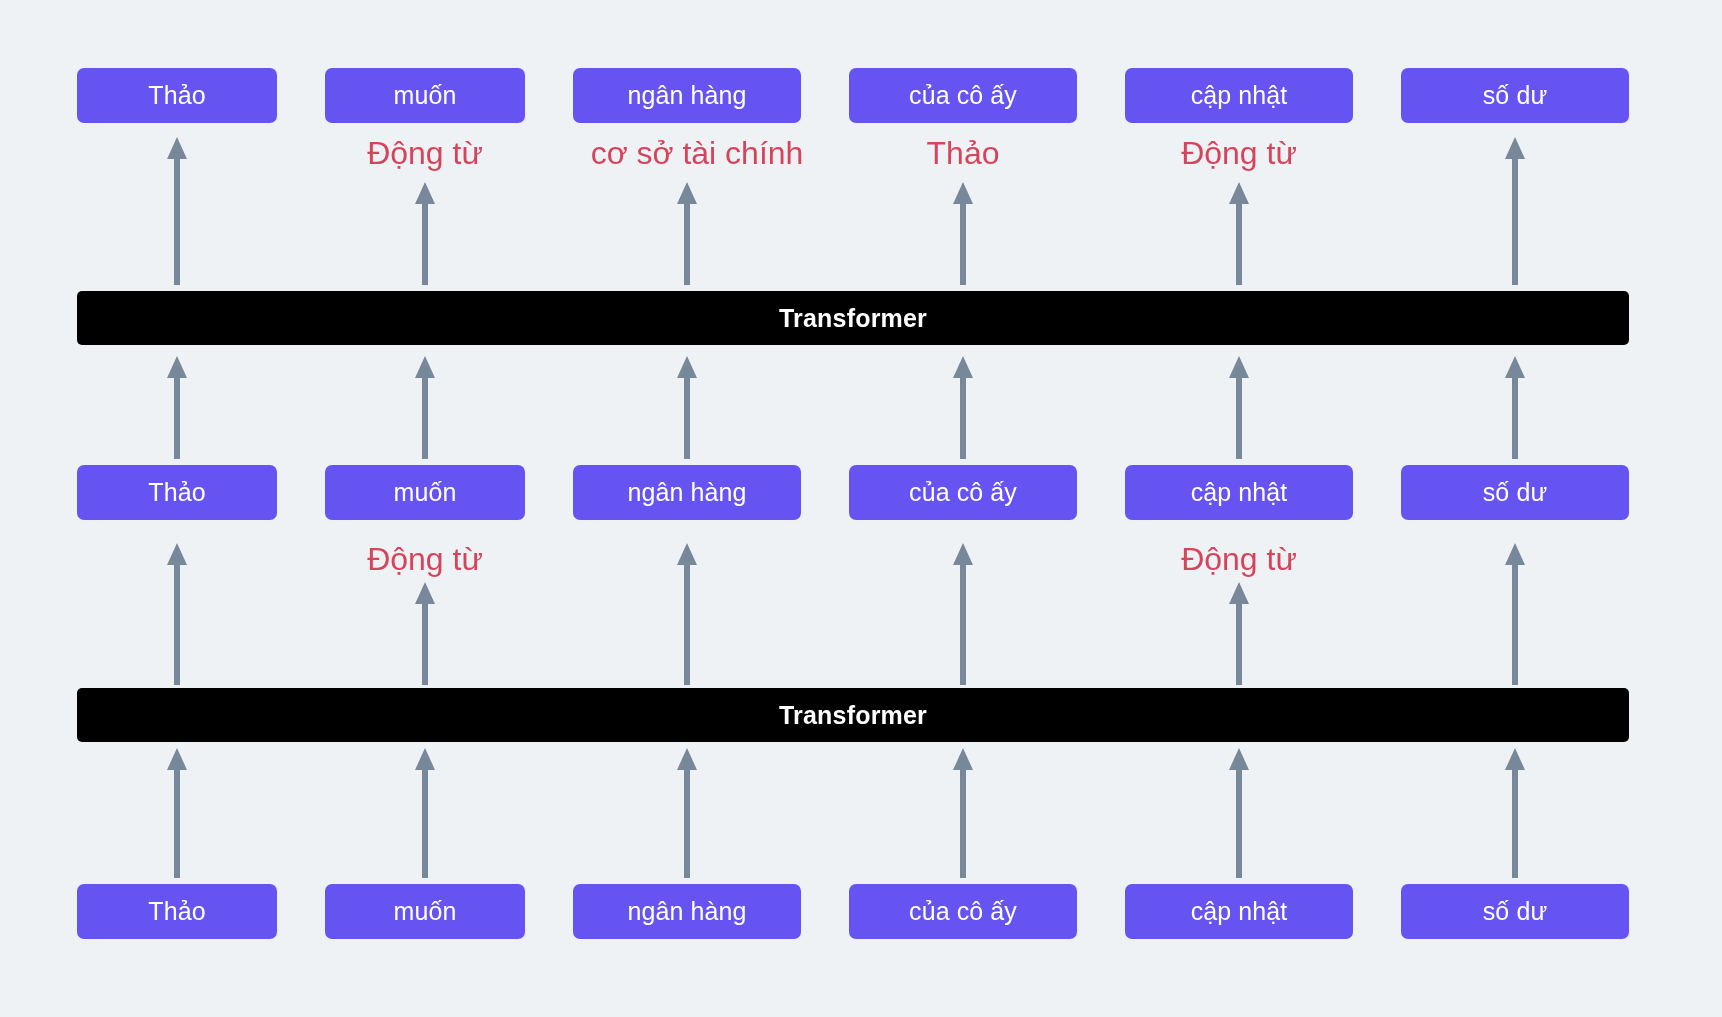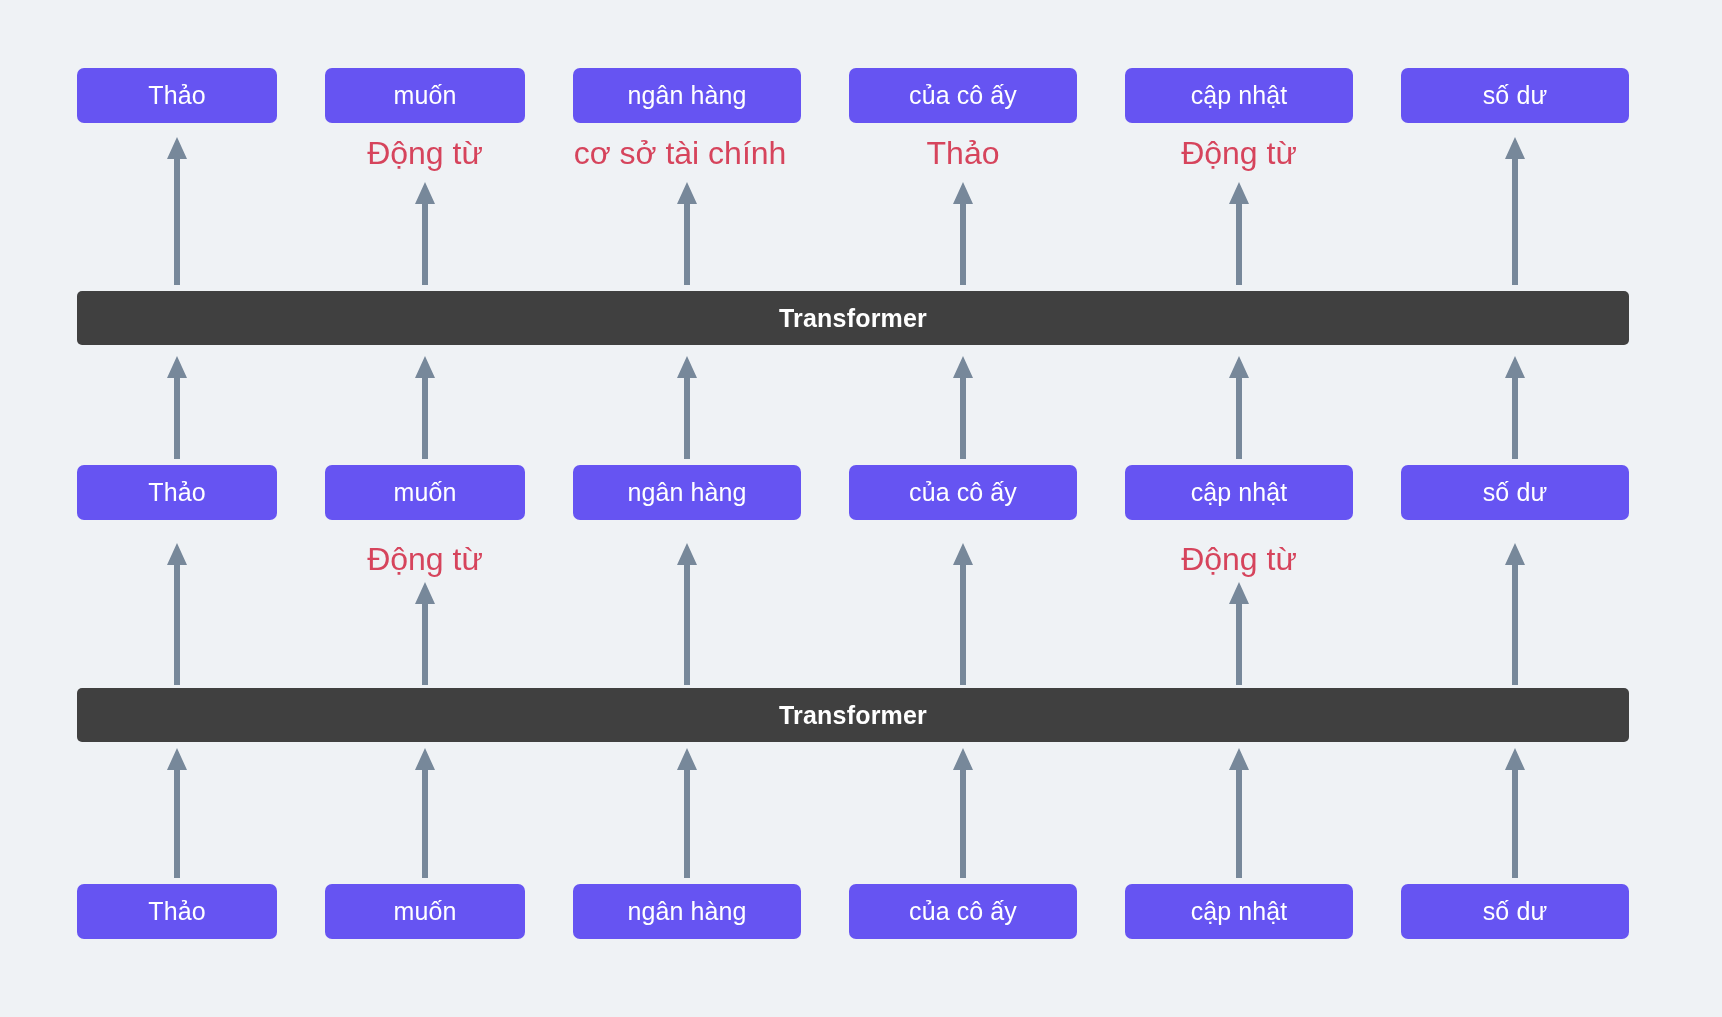--- a/index.html
+++ b/index.html
@@ -34,21 +34,21 @@
     align-items: center;
     justify-content: center;
     letter-spacing: 0.1px;
     white-space: nowrap;
   }
 
   
   .transformer-bar {
     position: absolute;
     box-sizing: border-box;
-    background: #404040;
+    background: #000000;
     border-radius: 5px;
     color: #ffffff;
     font-size: 25px;
     font-weight: bold;
     line-height: 1;
     display: flex;
     align-items: center;
     justify-content: center;
     letter-spacing: 0.2px;
     white-space: nowrap;
@@ -218,21 +218,21 @@
         <path d="M11 0 L21 22 L14 22 L14 103 L8 103 L8 22 L1 22 Z" fill="#77889a"></path>
       </svg>
   </div>
   <div class="arrow" style="left:1515px; top:137px;">
     <svg width="22" height="148" viewBox="0 0 22 148">
         <path d="M11 0 L21 22 L14 22 L14 148 L8 148 L8 22 L1 22 Z" fill="#77889a"></path>
       </svg>
   </div>
 
   <div class="tag-label" style="left:425px; top:137px;">Động từ</div>
-  <div class="tag-label" style="left:680px; top:137px;">cơ sở tài chính</div>
+  <div class="tag-label" style="left:697px; top:137px;">cơ sở tài chính</div>
   <div class="tag-label" style="left:963px; top:137px;">Thảo</div>
   <div class="tag-label" style="left:1239px; top:137px;">Động từ</div>
 
   <div class="token-box" style="left:77px;  top:68px; width:200px; height:55px;">Thảo</div>
   <div class="token-box" style="left:325px; top:68px; width:200px; height:55px;">muốn</div>
   <div class="token-box" style="left:573px; top:68px; width:228px; height:55px;">ngân hàng</div>
   <div class="token-box" style="left:849px; top:68px; width:228px; height:55px;">của cô ấy</div>
   <div class="token-box" style="left:1125px; top:68px; width:228px; height:55px;">cập nhật</div>
   <div class="token-box" style="left:1401px; top:68px; width:228px; height:55px;">số dư</div>
 

